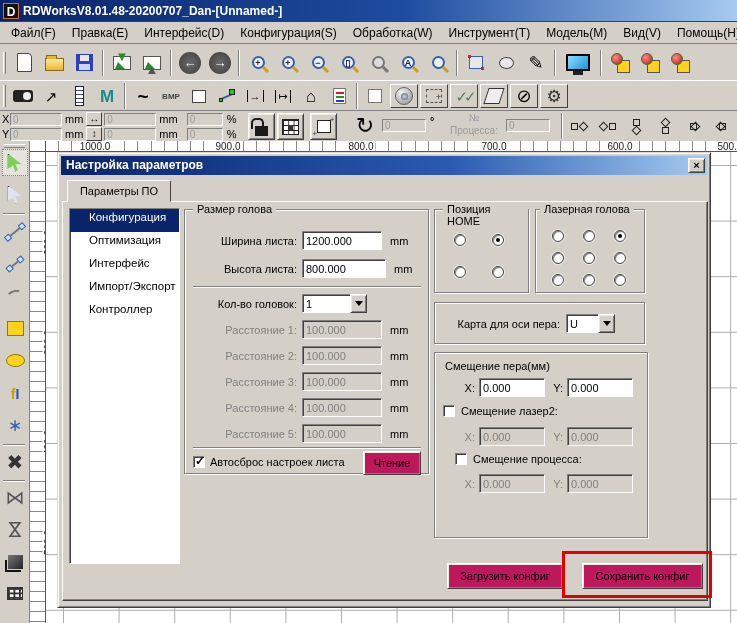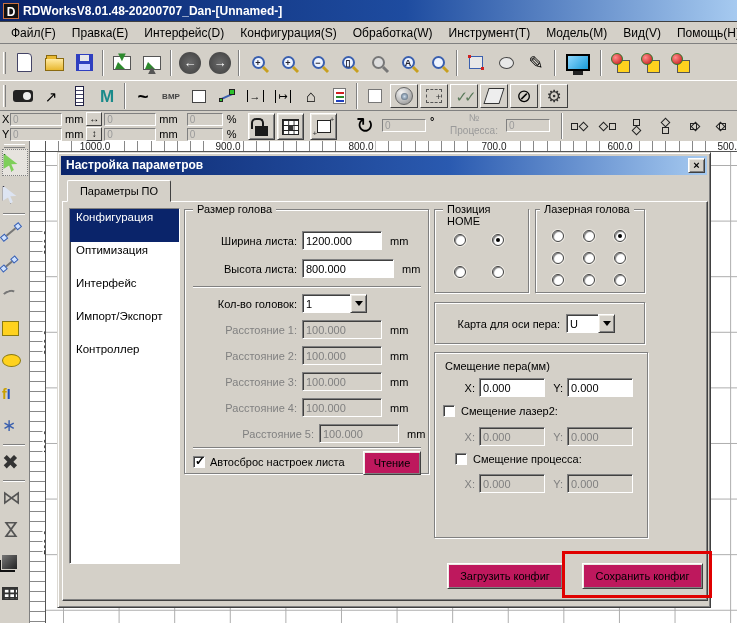--- a/index.html
+++ b/index.html
@@ -136,21 +136,21 @@
             border-right:1px solid #555; border-bottom:1px solid #555; }
   #canvas { position:absolute; left:46px; top:152px; width:691px; height:471px; background:#fff;
     background-image:linear-gradient(#adadad 1px, transparent 1px),linear-gradient(90deg,#adadad 1px, transparent 1px);
     background-size:55.6px 55.6px; background-position:17px 13px; }
 
   
   #lefttools { position:absolute; left:0; top:141px; width:30px; height:482px; background:#d4d0c8;
                border-right:1px solid #808080; }
   #lefttools .hgrip { height:4px; border-top:1px solid #fff; border-bottom:1px solid #808080; margin:3px 4px; }
   .ltbtn { position:absolute; left:2px; width:26px; height:27px; display:flex; align-items:center;
-           }
+           justify-content:center; }
   .ltbtn.pressed { border:1px dotted #808080; background:#e6e3de; }
   .lt-sep { position:absolute; left:3px; width:22px; border-top:1px solid #808080; border-bottom:1px solid #fff; }
   .i-cursor { width:16px; height:18px; background:#7ecf5a; border:1px solid #1c5c1c;
       clip-path:polygon(5% 0, 90% 58%, 52% 60%, 68% 92%, 52% 100%, 38% 66%, 5% 85%); }
   .i-cursor.white { background:#dde4f2; border-color:#223; }
   .i-line { width:18px; height:2px; background:#777; transform:rotate(-40deg); position:relative; }
   .i-line::before, .i-line::after { content:''; position:absolute; width:4px; height:4px; background:#cfe2ff;
       border:1px solid #3a5fae; top:-2px; }
   .i-line::before { left:-3px; } .i-line::after { right:-3px; }
   .i-curvearc { width:16px; height:12px; border:2px solid #777; border-color:#777 transparent transparent transparent;
@@ -173,21 +173,21 @@
     font-size:12px; line-height:19px; padding-left:5px; }
   #dlg-close { position:absolute; right:2px; top:2px; width:17px; height:15px; font-size:11px;
     font-weight:bold; display:flex; align-items:center; justify-content:center; color:#000; }
   #dlg-tab { position:absolute; left:9px; top:27px; width:104px; height:22px; background:#d4d0c8;
     border:1px solid; border-color:#fff #404040 #d4d0c8 #fff; border-radius:2px 2px 0 0;
     text-align:center; line-height:21px; font-size:11px; z-index:2; }
   #dlg-page { position:absolute; left:4px; top:48px; width:646px; height:400px;
     border:1px solid; border-color:#fff #404040 #404040 #fff;
     box-shadow: inset -1px -1px 0 #808080; }
   #dlg-list { position:absolute; left:6px; top:6px; width:111px; height:356px; }
-  .list-item { height:33px; line-height:17px; padding-left:6px; font-size:11.5px; }
+  .list-item { height:23px; line-height:17px; padding-left:19px; font-size:11.5px; }
   .list-item.sel { background:#0a246a; color:#fff; }
   .frow { position:absolute; display:flex; align-items:center; }
   .rlabel { text-align:right; }
   .hline { position:absolute; border-top:1px solid #808080; border-bottom:1px solid #fff; }
   .radio { width:12px; height:12px; border-radius:50%; background:#fff; position:relative;
     border:1px solid #404040; box-shadow: inset 1px 1px 1px #808080, 0 0 0 1px #ece9e2; }
   .radio.on::after { content:''; position:absolute; left:3px; top:3px; width:4px; height:4px;
     border-radius:50%; background:#000; }
   .cb { width:12px; height:12px; background:#fff; border:1px solid; border-color:#808080 #fff #fff #808080;
     box-shadow: inset 1px 1px 0 #404040; position:relative; }
@@ -517,21 +517,21 @@
 
       <div class="grp" style="left:121px;top:7px;width:245px;height:265px;">
         <span class="gt">Размер голова</span>
         <div class="frow" style="left:0;top:21px;width:100%;">
           <span class="lbl rlabel" style="width:112px;">Ширина листа:</span>
           <span class="field" style="width:80px;margin-left:5px;">1200.000</span>
           <span class="lbl" style="margin-left:8px;">mm</span>
         </div>
         <div class="frow" style="left:0;top:49px;width:100%;">
           <span class="lbl rlabel" style="width:112px;">Высота листа:</span>
-          <span class="field" style="width:92px;margin-left:5px;">800.000</span>
+          <span class="field" style="width:84px;margin-left:5px;">800.000</span>
           <span class="lbl" style="margin-left:8px;">mm</span>
         </div>
         <div class="hline" style="left:8px;top:76px;width:228px;"></div>
         <div class="frow" style="left:0;top:84px;width:100%;">
           <span class="lbl rlabel" style="width:112px;">Кол-во головок:</span>
           <span class="combo" style="margin-left:5px;">
             <span class="field cval" style="width:49px;">1</span>
             <span class="cbtnn raised2">
                 <span class="darr"></span>
               </span>
@@ -550,21 +550,21 @@
         <div class="frow" style="left:0;top:162px;width:100%;">
           <span class="lbl rlabel dim" style="width:112px;">Расстояние 3:</span>
           <span class="field dis" style="width:80px;margin-left:5px;">100.000</span>
           <span class="lbl" style="margin-left:8px;">mm</span>
         </div>
         <div class="frow" style="left:0;top:188px;width:100%;">
           <span class="lbl rlabel dim" style="width:112px;">Расстояние 4:</span>
           <span class="field dis" style="width:80px;margin-left:5px;">100.000</span>
           <span class="lbl" style="margin-left:8px;">mm</span>
         </div>
-        <div class="frow" style="left:17px;top:214px;width:100%;">
+        <div class="frow" style="left:0;top:214px;width:100%;">
           <span class="lbl rlabel dim" style="width:112px;">Расстояние 5:</span>
           <span class="field dis" style="width:80px;margin-left:5px;">100.000</span>
           <span class="lbl" style="margin-left:8px;">mm</span>
         </div>
         <div class="hline" style="left:8px;top:237px;width:228px;"></div>
         <div class="frow" style="left:8px;top:246px;">
           <span class="cb on"></span>
           <span class="lbl" style="margin-left:5px;">Автосброс настроек листа</span>
         </div>
         <div class="btn" style="left:178px;top:241px;width:58px;height:24px;">Чтение</div>

